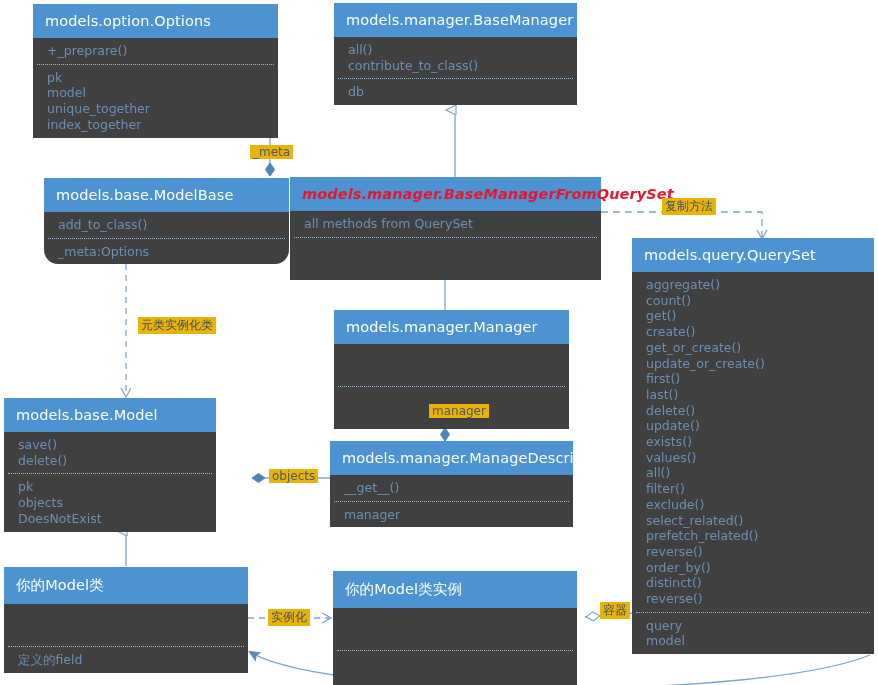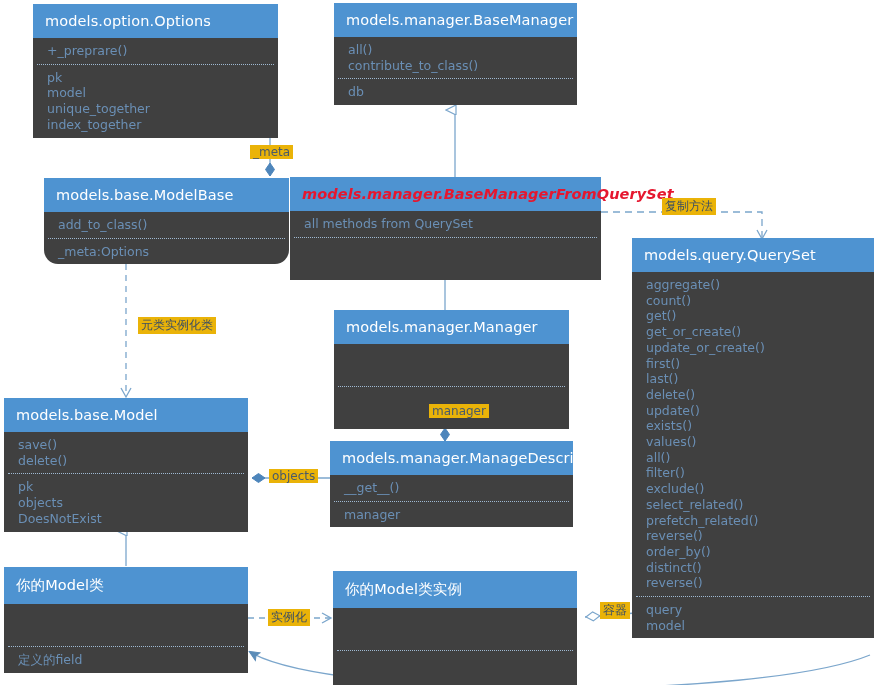--- a/index.html
+++ b/index.html
@@ -172,20 +172,21 @@
       <div>_meta:Options</div>
     </div>
   </div>
 
   <div class="umlbox" style="left:632px;top:238px;width:242px;">
     <div class="uml-head">models.query.QuerySet</div>
     <div class="uml-sec">
       <div>aggregate()</div>
       <div>count()</div>
       <div>get()</div>
+      <div>create()</div>
       <div>get_or_create()</div>
       <div>update_or_create()</div>
       <div>first()</div>
       <div>last()</div>
       <div>delete()</div>
       <div>update()</div>
       <div>exists()</div>
       <div>values()</div>
       <div>all()</div>
       <div>filter()</div>
@@ -215,21 +216,21 @@
     <div class="uml-head">models.manager.ManageDescriptor</div>
     <div class="uml-sec">
       <div>__get__()</div>
     </div>
     <div class="divider"></div>
     <div class="uml-sec">
       <div>manager</div>
     </div>
   </div>
 
-  <div class="umlbox" style="left:4px;top:398px;width:244px;">
+  <div class="umlbox" style="left:4px;top:398px;width:212px;">
     <div class="uml-head">models.base.Model</div>
     <div class="uml-sec">
       <div>save()</div>
       <div>delete()</div>
     </div>
     <div class="divider"></div>
     <div class="uml-sec">
       <div>pk</div>
       <div>objects</div>
       <div>DoesNotExist</div>

